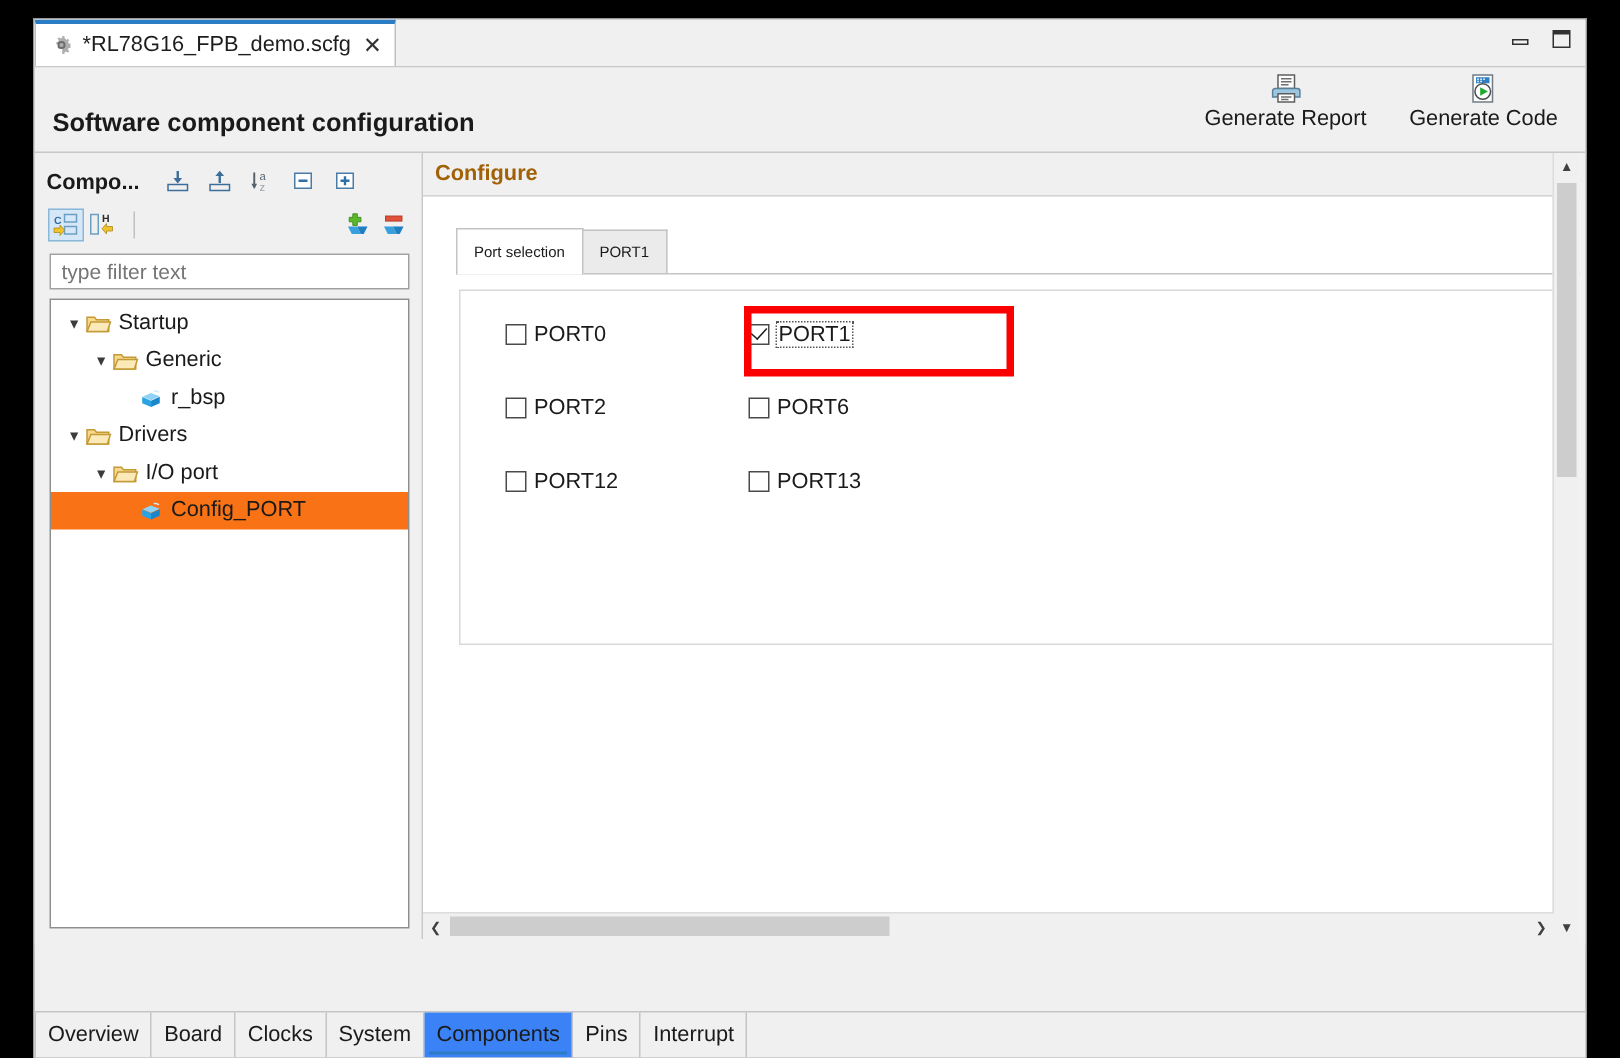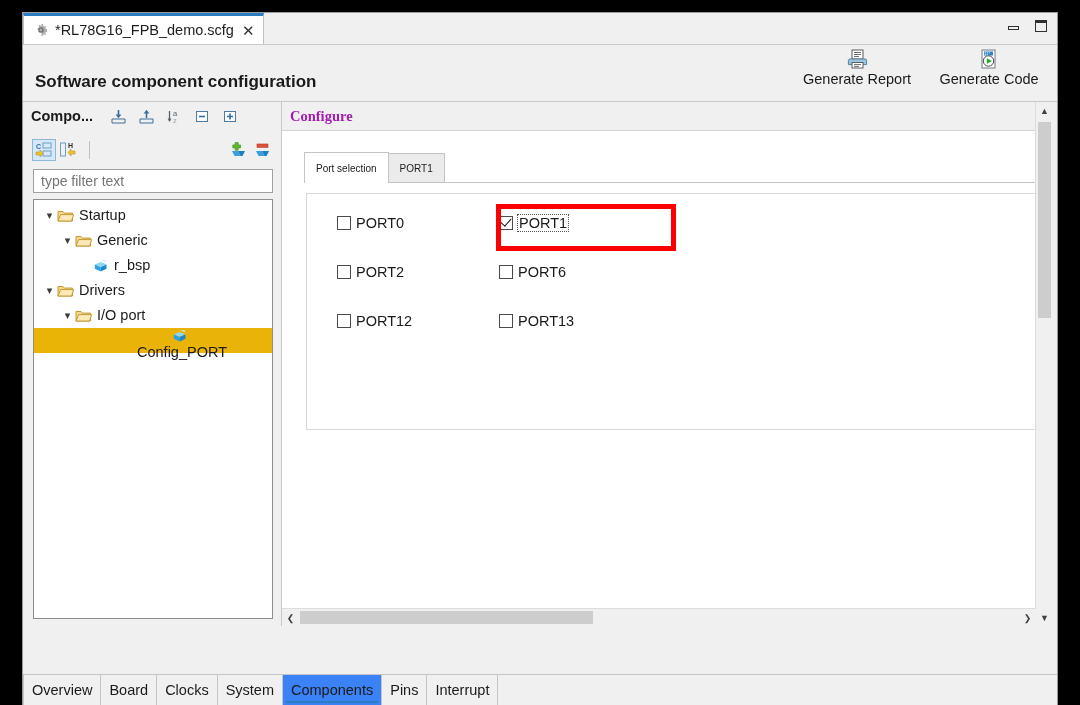--- a/index.html
+++ b/index.html
@@ -134,21 +134,21 @@
   .left-panel {
     position: absolute;
     left: 5px;
     top: 0;
     width: 250px;
     height: 524px;
     background: #f0f0f0;
   }
   .panel-head {
     display: flex;
-    align-items: center;
+    align-items: flex-end;
     height: 28px;
     padding-left: 3px;
     gap: 8px;
   }
   .panel-head .panel-title {
     font-size: 14.5px;
     font-weight: bold;
     color: #1a1a1a;
     margin-right: 7px;
   }
@@ -211,21 +211,21 @@
   }
   .tree-row {
     display: flex;
     align-items: center;
     height: 25px;
     font-size: 14.5px;
     color: #1a1a1a;
     cursor: pointer;
     white-space: nowrap;
   }
-  .tree-row.selected { background: #eab308; flex-direction: column; }
+  .tree-row.selected { background: #f97316; }
   .twisty {
     width: 15px;
     font-size: 11px;
     color: #3b3b3b;
     display: flex;
     align-items: center;
     justify-content: center;
     flex: none;
   }
   .tree-ic { width: 18px; height: 16px; flex: none; margin-right: 4px; }
@@ -245,22 +245,21 @@
     height: 28px;
     background: #f0f0f0;
     border-bottom: 1px solid #d4d4d4;
     display: flex;
     align-items: center;
     padding-left: 8px;
   }
   .configure-head .cfg-title {
     font-size: 14.5px;
     font-weight: bold;
-    color: #a21caf;
-    font-family: Liberation Serif, serif;
+    color: #a16207;
   }
   .cfg-tabs {
     display: flex;
     align-items: flex-end;
     height: 31px;
     margin: 20px 0 0 22px;
     border-bottom: 1px solid #c4c4c4;
     padding-left: 0;
   }
   .cfg-tab {

